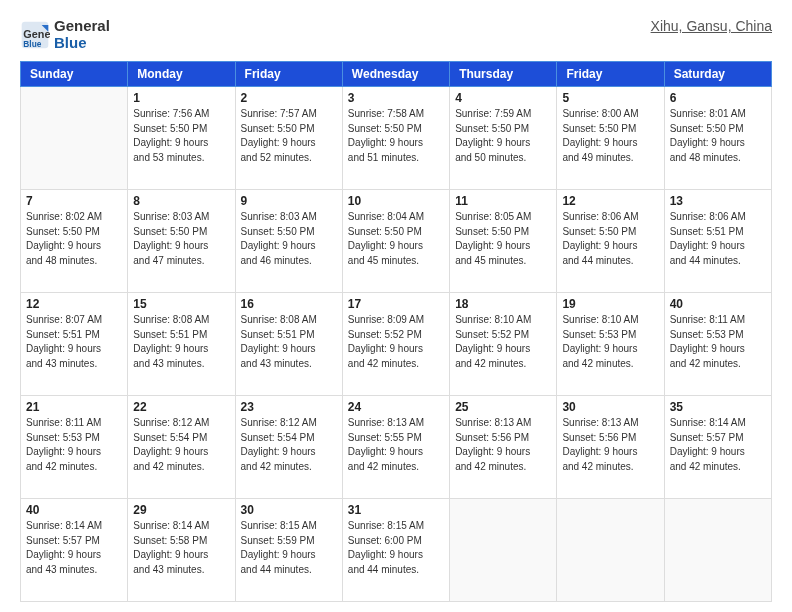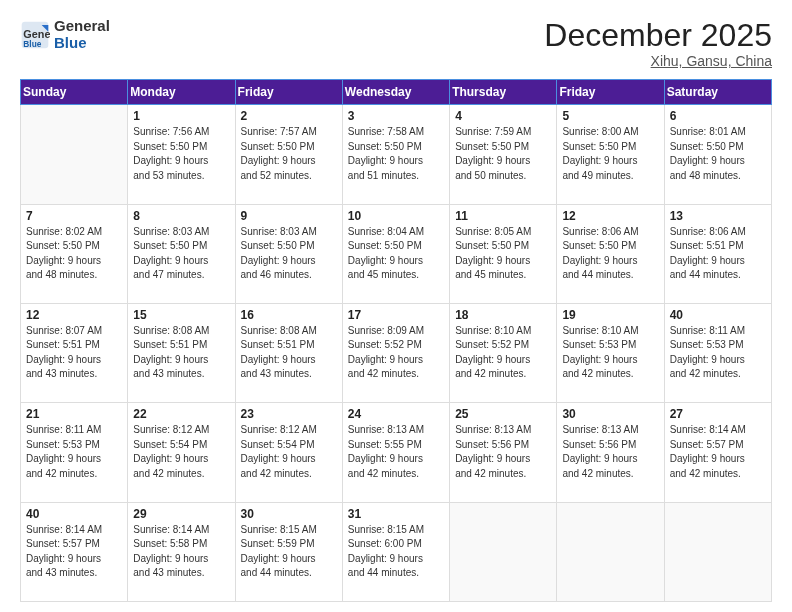--- a/index.html
+++ b/index.html
@@ -47,25 +47,25 @@
       text-decoration: underline;
     }
     .calendar {
       flex: 1;
       border: 1px solid #ccc;
       border-collapse: collapse;
       width: 100%;
       table-layout: fixed;
     }
     .calendar th {
-      background: #4c1d95;
+      background: #1d4ed8;
       color: #fff;
       font-size: 12px;
       font-weight: bold;
-      padding: 5px 2px;
+      padding: 5px 9px;
       text-align: left;
       border: 1px solid #4a8fe0;
     }
     .calendar td {
       vertical-align: top;
       padding: 4px 5px;
       border: 1px solid #ddd;
       font-size: 10.5px;
       color: #333;
       height: 88px;
@@ -95,21 +95,20 @@
         <text x="4" y="22" font-size="13" font-weight="bold" fill="#333" font-family="Arial">General</text>
         <text x="4" y="32" font-size="10" font-weight="bold" fill="#1a5fa8" font-family="Arial">Blue</text>
         <polygon points="26,6 34,6 34,14" fill="#2a6fc9"></polygon>
       </svg>
       <div>
         <div style="font-size:15px;font-weight:bold;color:#333;line-height:1.1;">General</div>
         <div style="font-size:15px;font-weight:bold;color:#1a5fa8;line-height:1.1;">Blue</div>
       </div>
     </div>
     <div class="title-block">
-      <div class="month-title">December 2025</div>
       <div class="location">Xihu, Gansu, China</div>
     </div>
   </div>
 
   <table class="calendar">
     <thead>
       <tr>
       <th>Sunday</th>
           <th>Monday</th>
           <th>Friday</th>
@@ -226,21 +225,21 @@
           </td>
           <td>
             <span class="day-num">25</span>
             <div class="day-info">Sunrise: 8:13 AM<br>Sunset: 5:56 PM<br>Daylight: 9 hours<br>and 42 minutes.</div>
           </td>
           <td>
             <span class="day-num">30</span>
             <div class="day-info">Sunrise: 8:13 AM<br>Sunset: 5:56 PM<br>Daylight: 9 hours<br>and 42 minutes.</div>
           </td>
           <td>
-            <span class="day-num">27</span>
+            <span class="day-num">35</span>
             <div class="day-info">Sunrise: 8:14 AM<br>Sunset: 5:57 PM<br>Daylight: 9 hours<br>and 42 minutes.</div>
           </td>
         </tr>
         <tr>
           <td>
             <span class="day-num">40</span>
             <div class="day-info">Sunrise: 8:14 AM<br>Sunset: 5:57 PM<br>Daylight: 9 hours<br>and 43 minutes.</div>
           </td>
           <td>
             <span class="day-num">29</span>

